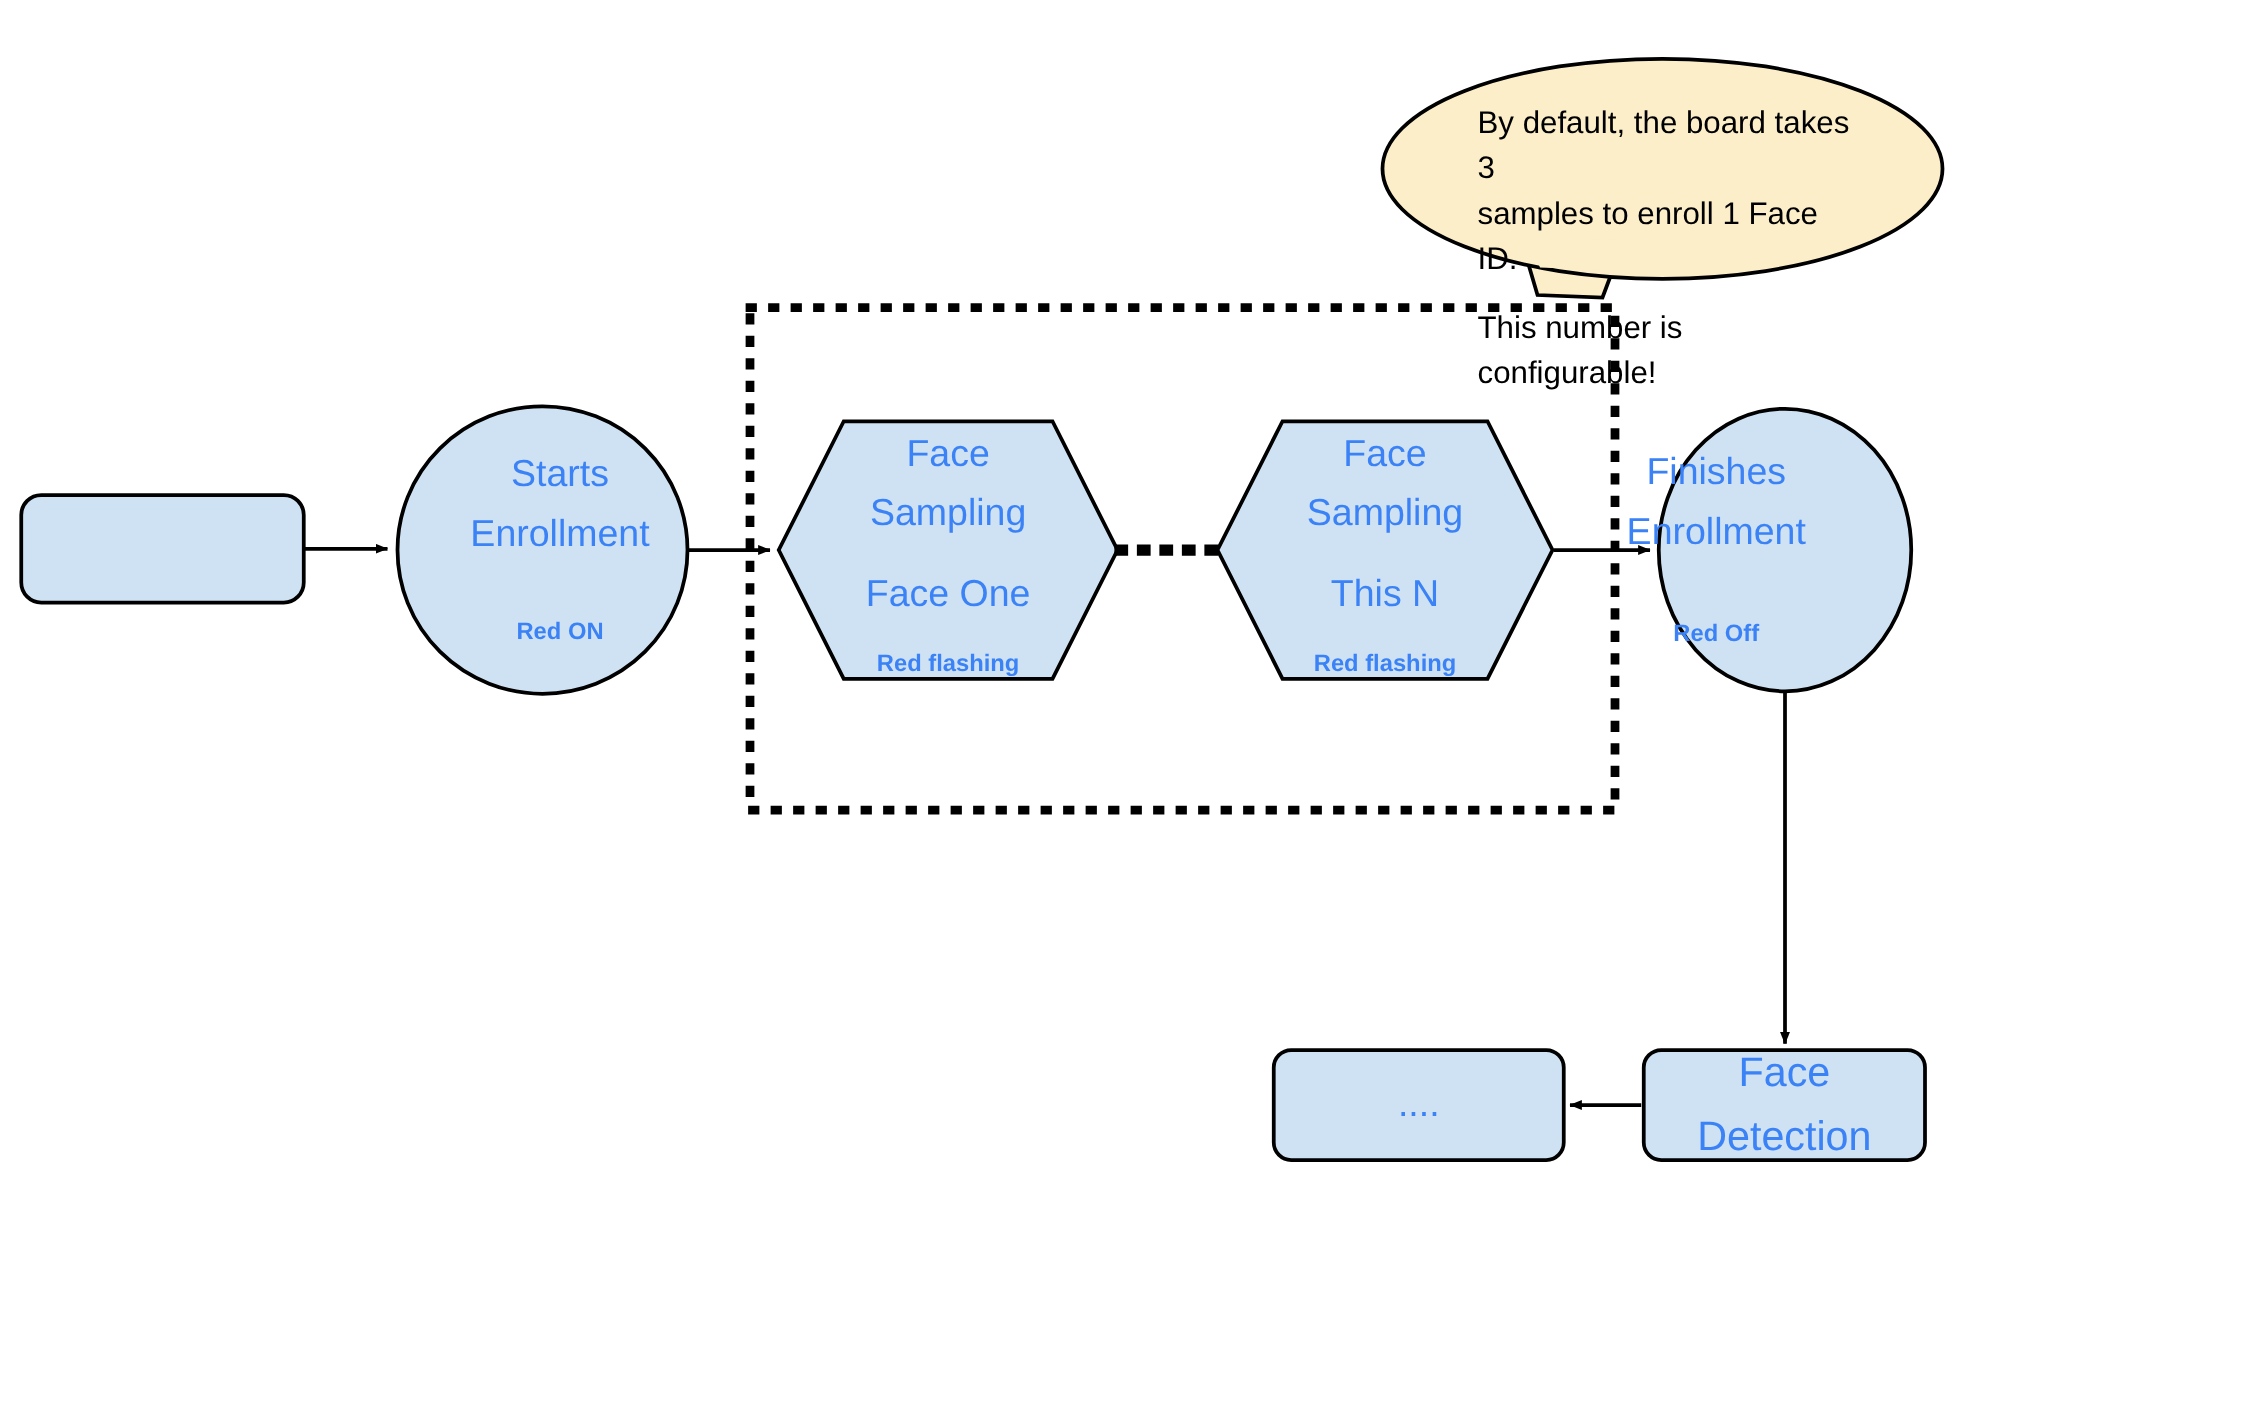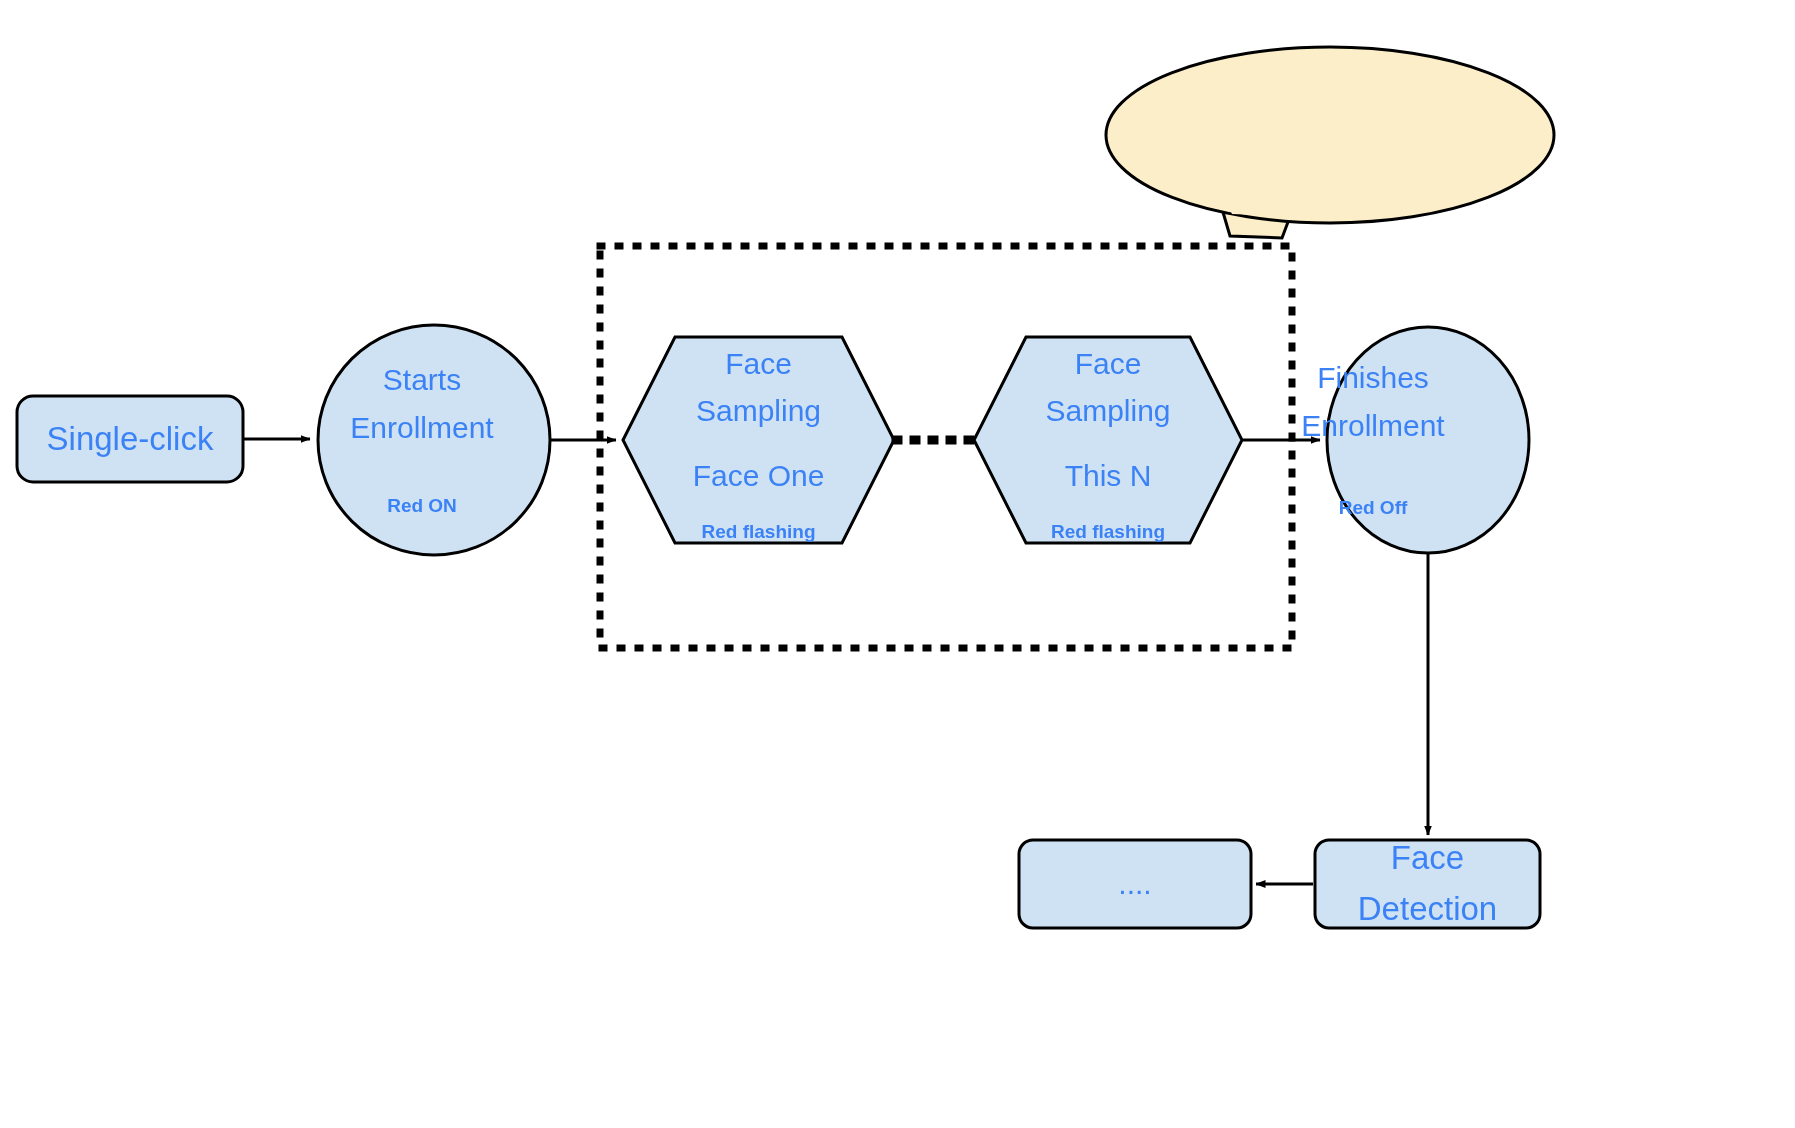--- a/index.html
+++ b/index.html
@@ -96,25 +96,22 @@
 
     <line x1="1428" y1="553" x2="1428" y2="835" stroke="#000000" stroke-width="3" marker-end="url(#arrowhead)"></line>
 
     <line x1="1313" y1="884" x2="1256" y2="884" stroke="#000000" stroke-width="3" marker-end="url(#arrowhead)"></line>
 
     <polygon points="1215,185 1300,190 1282,238 1230,236" fill="#fbeec8" stroke="#000000" stroke-width="3"></polygon>
     <ellipse cx="1330" cy="135" rx="224" ry="88" fill="#fbeec8" stroke="#000000" stroke-width="3"></ellipse>
     <polygon points="1222,190 1295,192 1286,216 1232,214" fill="#fbeec8" stroke="none"></polygon>
   </svg>
 
-  <div class="node-text" style="left:17px; top:396px; width:226px; height:86px;">
-    <span class="t-big">Single-click</span>
-  </div>
 
-  <div class="node-text" style="left:306px; top:325px; width:232px; height:230px;">
+  <div class="node-text" style="left:332px; top:325px; width:232px; height:230px;">
     <span class="t-main">Starts</span>
     <span class="t-main">Enrollment</span>
     <span class="spacer-line"></span>
     <span class="t-small">Red ON</span>
   </div>
 
   <div class="node-text" style="left:623px; top:340px; width:271px; height:203px; justify-content:flex-start; padding-top:6px; box-sizing:border-box;">
     <span class="t-main">Face</span>
     <span class="t-main">Sampling</span>
     <span class="spacer-line" style="height:30px;"></span>
@@ -141,14 +138,20 @@
 
   <div class="node-text" style="left:1315px; top:840px; width:225px; height:88px;">
     <span class="t-big">Face</span>
     <span class="t-big">Detection</span>
   </div>
 
   <div class="node-text" style="left:1019px; top:840px; width:232px; height:88px;">
     <span class="t-main">....</span>
   </div>
 
+  <div class="bubble-text" style="left:1182px; top:80px; width:300px;">
+    <div>By default, the board takes 3</div>
+    <div>samples to enroll 1 Face ID.</div>
+    <div style="height:19px;"></div>
+    <div>This number is configurable!</div>
+  </div>
 
 </div>
 
 </body></html>

